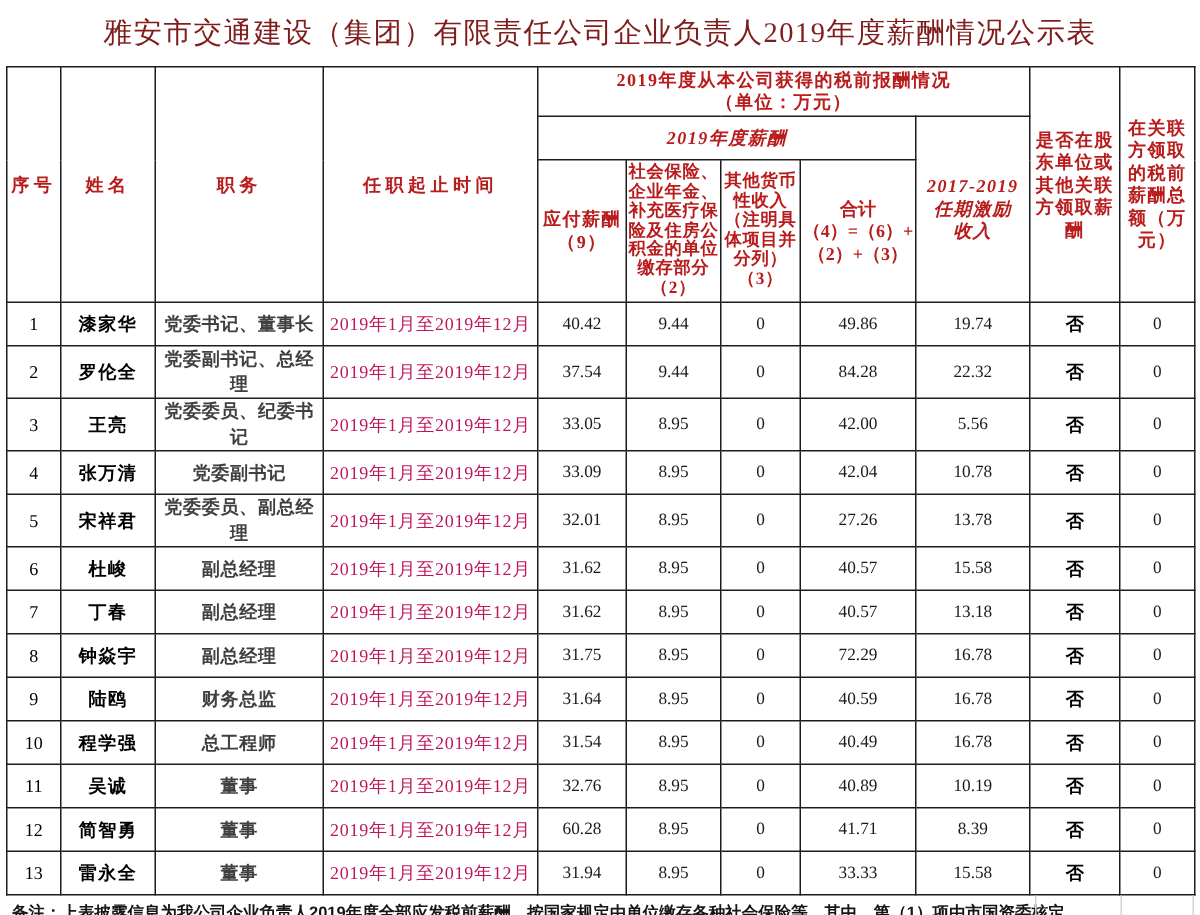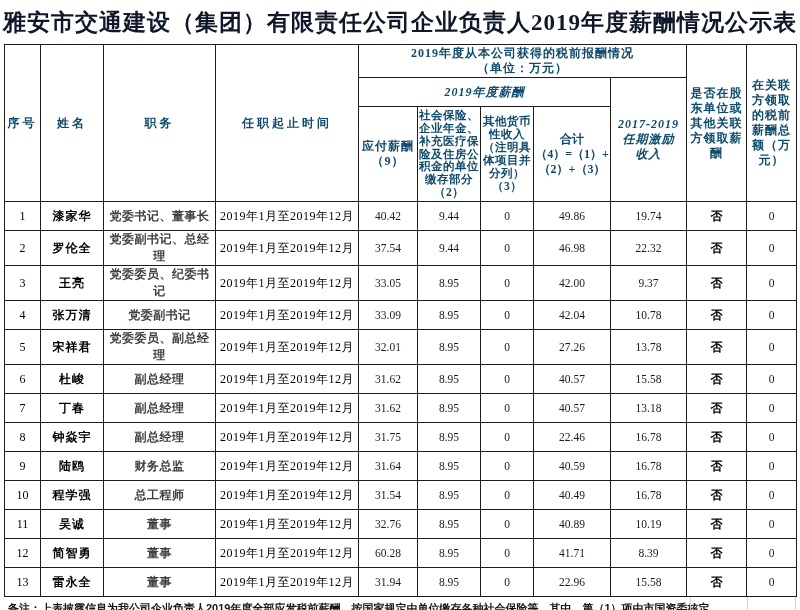--- a/index.html
+++ b/index.html
@@ -3,46 +3,46 @@
 <meta charset="utf-8">
 <style>
   html,body { margin:0; padding:0; }
   body {
     width:800px; height:610px; background:#ffffff; overflow:hidden;
     font-family:"Liberation Serif","DejaVu Serif",serif; color:#000;
     -webkit-font-smoothing:antialiased;
   }
   .title-bar {
     height:44px; display:flex; align-items:center; justify-content:center;
-    font-size:23px; font-weight:bold; letter-spacing:1px; color:#0f172a;
+    font-size:19px; font-weight:normal; letter-spacing:1px; color:#7f1d1d;
   }
   table.salary {
     border-collapse:collapse; table-layout:fixed;
     margin-left:4px; width:792px;
   }
   table.salary th, table.salary td {
     border:1px solid #1c1c1c; text-align:center; vertical-align:middle;
     padding:0 1px; overflow:hidden;
   }
-  thead th { font-size:12px; font-weight:bold; line-height:1.25; color:#0c4a6e; }
+  thead th { font-size:12px; font-weight:bold; line-height:1.25; color:#b91c1c; }
   tr.h1 { height:33px; }
   tr.h2 { height:29px;font-style:italic; }
   tr.h3 { height:95px; }
   .pre { white-space:pre-line; }
   .ls3 { letter-spacing:3px;margin-left:12px; }
   .ls1 { letter-spacing:1px; }
   .dense { line-height:1.12; font-size:11.5px; letter-spacing:0.5px; }
   tr.data { height:29px; }
   td.c-seq { font-size:12px; }
   td.c-name { font-size:12px; letter-spacing:1px;font-weight:bold; }
   td.c-pos {
     font-family:"Liberation Sans","DejaVu Sans",sans-serif;
     font-weight:bold; font-size:12px; letter-spacing:0.5px; color:#404040;
   }
-  td.c-tenure { font-size:12px; color:#000000; letter-spacing:0.5px; }
+  td.c-tenure { font-size:12px; color:#be185d; letter-spacing:0.5px; }
   td.c-num { font-size:11.5px; color:#1a1a1a; }
   td.c-rel {
     font-family:"Liberation Sans","DejaVu Sans",sans-serif;
     font-weight:bold; font-size:12px;
   }
   .footnote-row {
     margin-left:4px; width:792px; height:22px; display:flex;
     border-bottom:1px solid #ccd3d9;
   }
   .footnote-cell {
@@ -87,21 +87,21 @@
       <th colspan="4" class="ls1">2019年度薪酬</th>
       <th rowspan="2" class="pre ls1">2017-2019
 任期激励
 收入</th>
     </tr>
     <tr class="h3">
       <th class="ls1">应付薪酬（9）</th>
       <th class="dense">社会保险、企业年金、补充医疗保险及住房公积金的单位缴存部分（2）</th>
       <th class="dense">其他货币性收入（注明具体项目并分列）（3）</th>
       <th class="pre">合计
-（4）=（1）+
+（4）=（6）+
 （2）+（3）</th>
     </tr>
   </thead>
   <tbody>
       <tr class="data">
     <td class="c-seq">1</td>
     <td class="c-name">漆家华</td>
     <td class="c-pos">党委书记、董事长</td>
     <td class="c-tenure">2019年1月至2019年12月</td>
     <td class="c-num">40.42</td>
@@ -113,35 +113,35 @@
     <td class="c-num">0</td>
   </tr>
       <tr class="data">
     <td class="c-seq">2</td>
     <td class="c-name">罗伦全</td>
     <td class="c-pos">党委副书记、总经理</td>
     <td class="c-tenure">2019年1月至2019年12月</td>
     <td class="c-num">37.54</td>
     <td class="c-num">9.44</td>
     <td class="c-num">0</td>
-    <td class="c-num">46.98</td>
+    <td class="c-num">84.28</td>
     <td class="c-num">22.32</td>
     <td class="c-rel">否</td>
     <td class="c-num">0</td>
   </tr>
       <tr class="data">
     <td class="c-seq">3</td>
     <td class="c-name">王亮</td>
     <td class="c-pos">党委委员、纪委书记</td>
     <td class="c-tenure">2019年1月至2019年12月</td>
     <td class="c-num">33.05</td>
     <td class="c-num">8.95</td>
     <td class="c-num">0</td>
     <td class="c-num">42.00</td>
-    <td class="c-num">9.37</td>
+    <td class="c-num">5.56</td>
     <td class="c-rel">否</td>
     <td class="c-num">0</td>
   </tr>
       <tr class="data">
     <td class="c-seq">4</td>
     <td class="c-name">张万清</td>
     <td class="c-pos">党委副书记</td>
     <td class="c-tenure">2019年1月至2019年12月</td>
     <td class="c-num">33.09</td>
     <td class="c-num">8.95</td>
@@ -191,21 +191,21 @@
     <td class="c-num">0</td>
   </tr>
       <tr class="data">
     <td class="c-seq">8</td>
     <td class="c-name">钟焱宇</td>
     <td class="c-pos">副总经理</td>
     <td class="c-tenure">2019年1月至2019年12月</td>
     <td class="c-num">31.75</td>
     <td class="c-num">8.95</td>
     <td class="c-num">0</td>
-    <td class="c-num">22.46</td>
+    <td class="c-num">72.29</td>
     <td class="c-num">16.78</td>
     <td class="c-rel">否</td>
     <td class="c-num">0</td>
   </tr>
       <tr class="data">
     <td class="c-seq">9</td>
     <td class="c-name">陆鸥</td>
     <td class="c-pos">财务总监</td>
     <td class="c-tenure">2019年1月至2019年12月</td>
     <td class="c-num">31.64</td>
@@ -256,21 +256,21 @@
     <td class="c-num">0</td>
   </tr>
       <tr class="data">
     <td class="c-seq">13</td>
     <td class="c-name">雷永全</td>
     <td class="c-pos">董事</td>
     <td class="c-tenure">2019年1月至2019年12月</td>
     <td class="c-num">31.94</td>
     <td class="c-num">8.95</td>
     <td class="c-num">0</td>
-    <td class="c-num">22.96</td>
+    <td class="c-num">33.33</td>
     <td class="c-num">15.58</td>
     <td class="c-rel">否</td>
     <td class="c-num">0</td>
   </tr>
     </tbody>
 </table>
 
 <div class="footnote-row">
   <div class="footnote-cell">备注：上表披露信息为我公司企业负责人2019年度全部应发税前薪酬，按国家规定由单位缴存各种社会保险等。其中，第（1）项由市国资委核定。</div>
   <div class="footnote-empty-1"></div>

